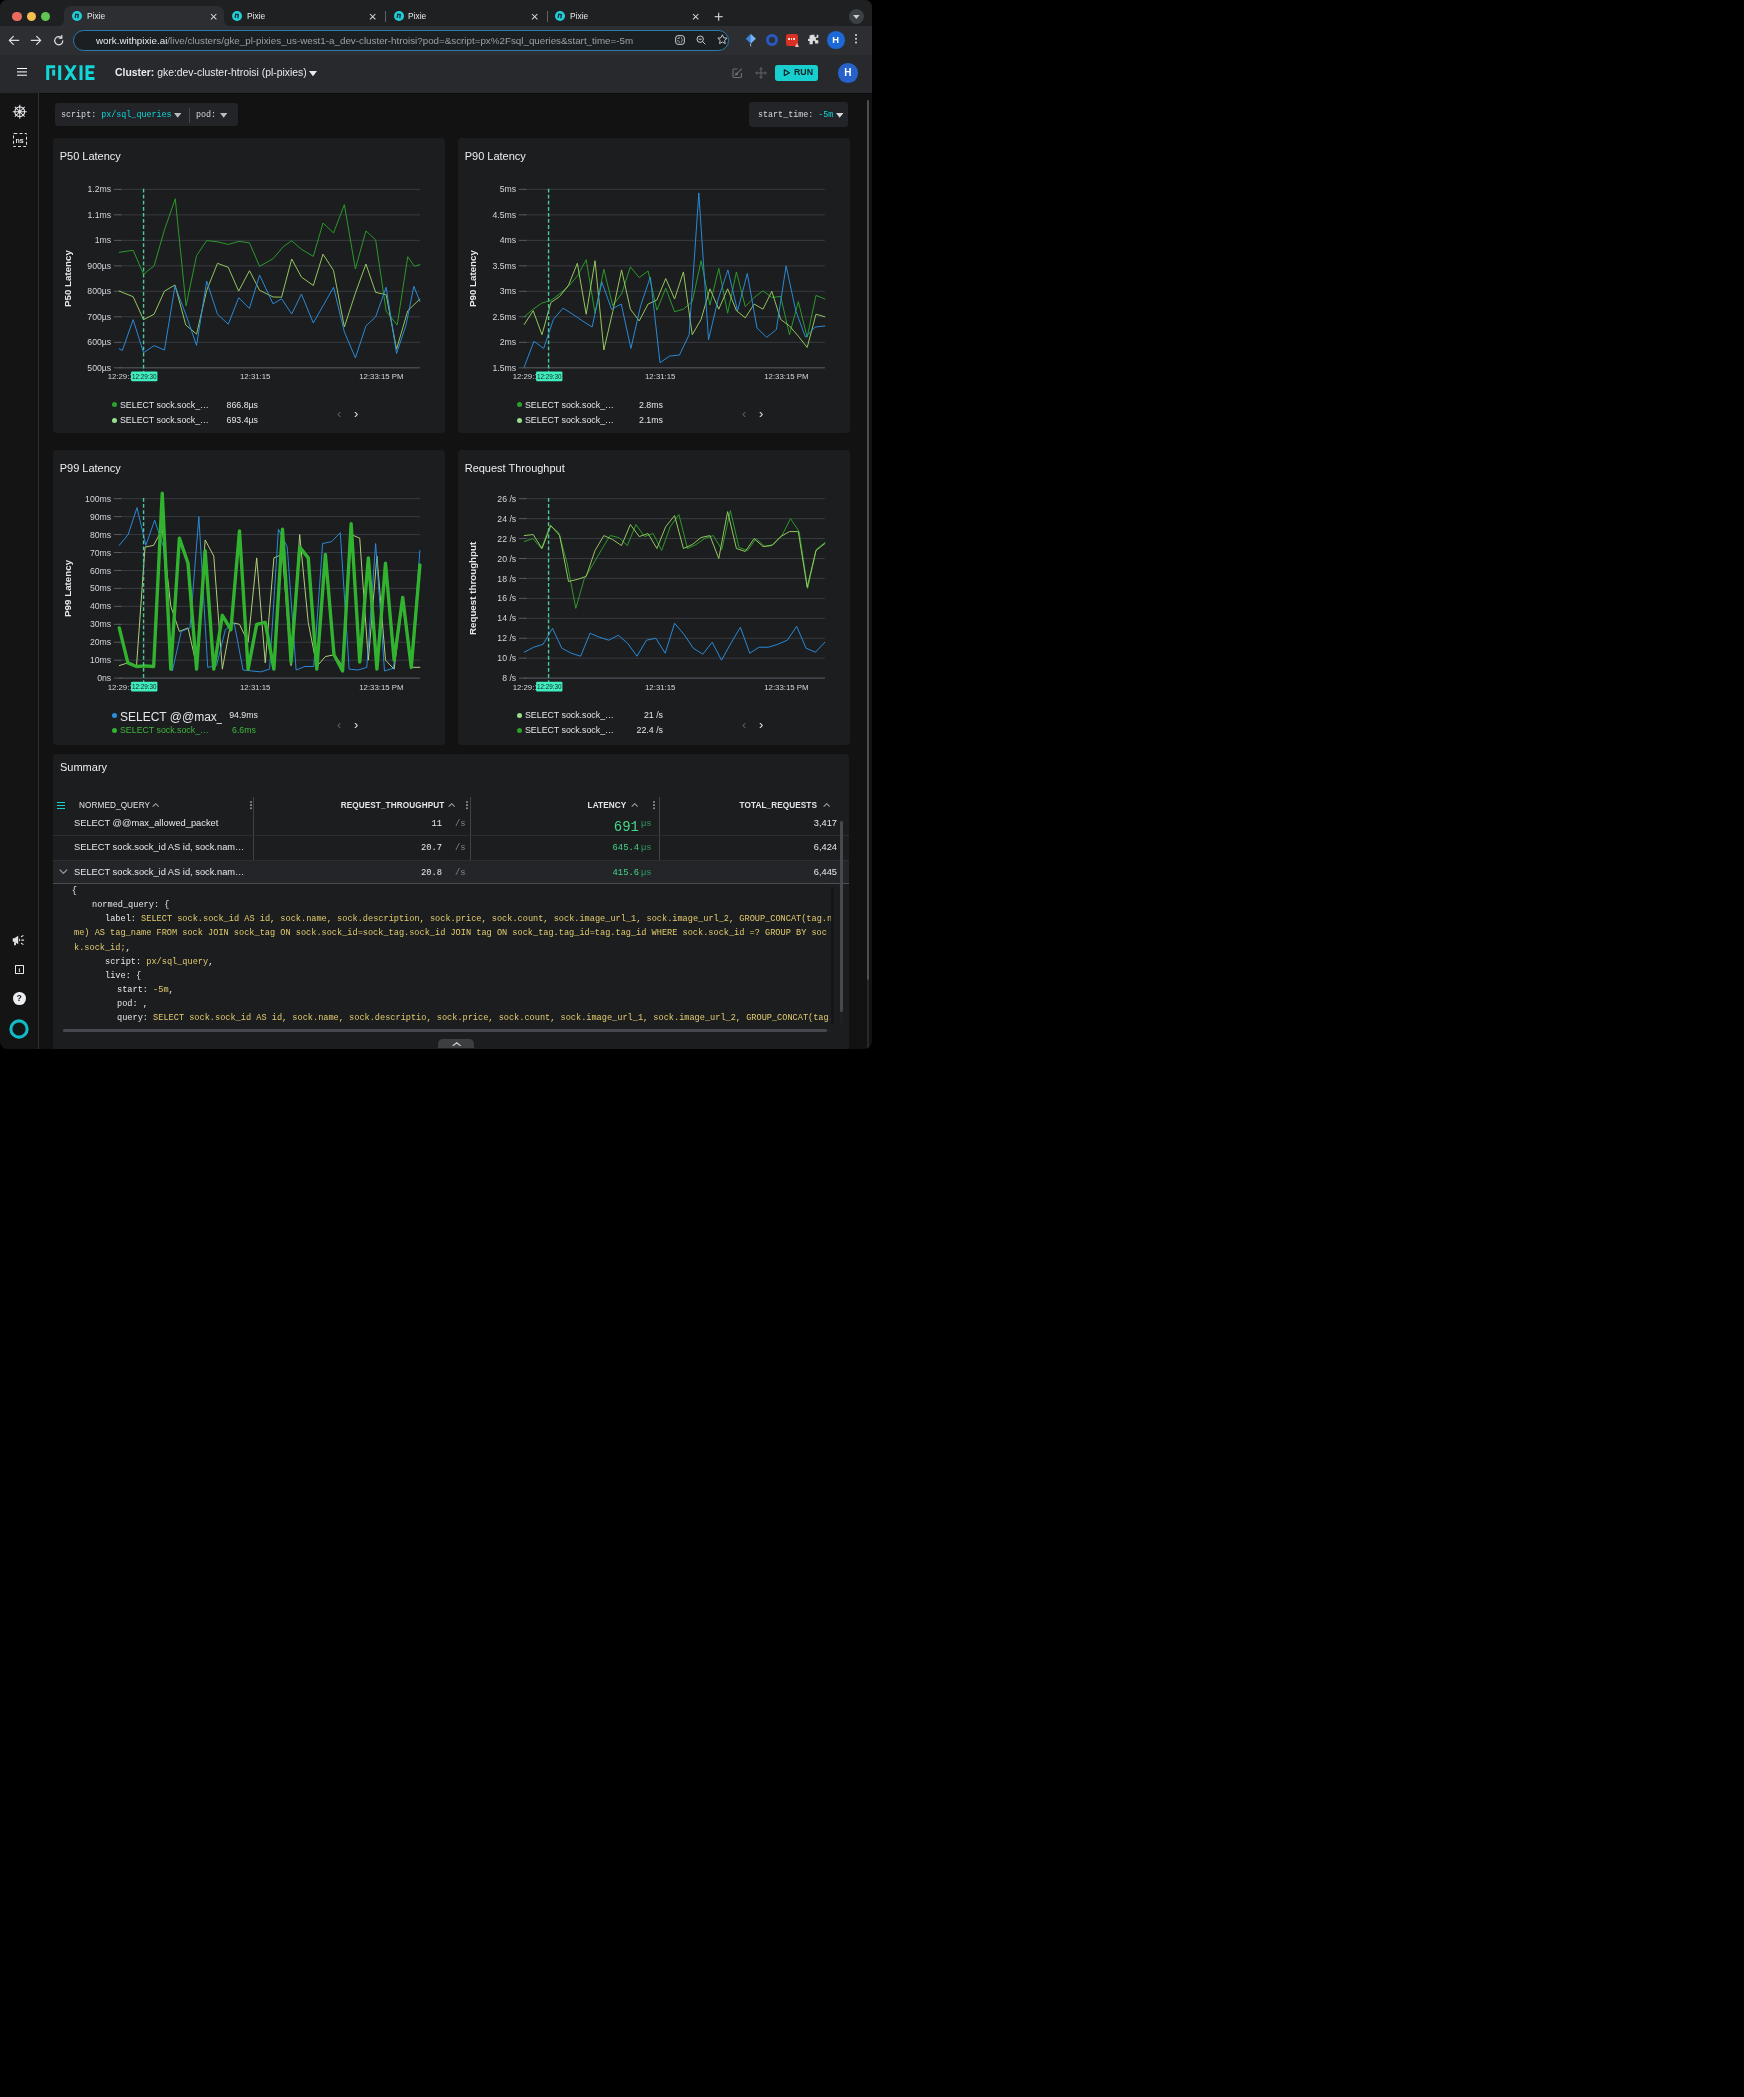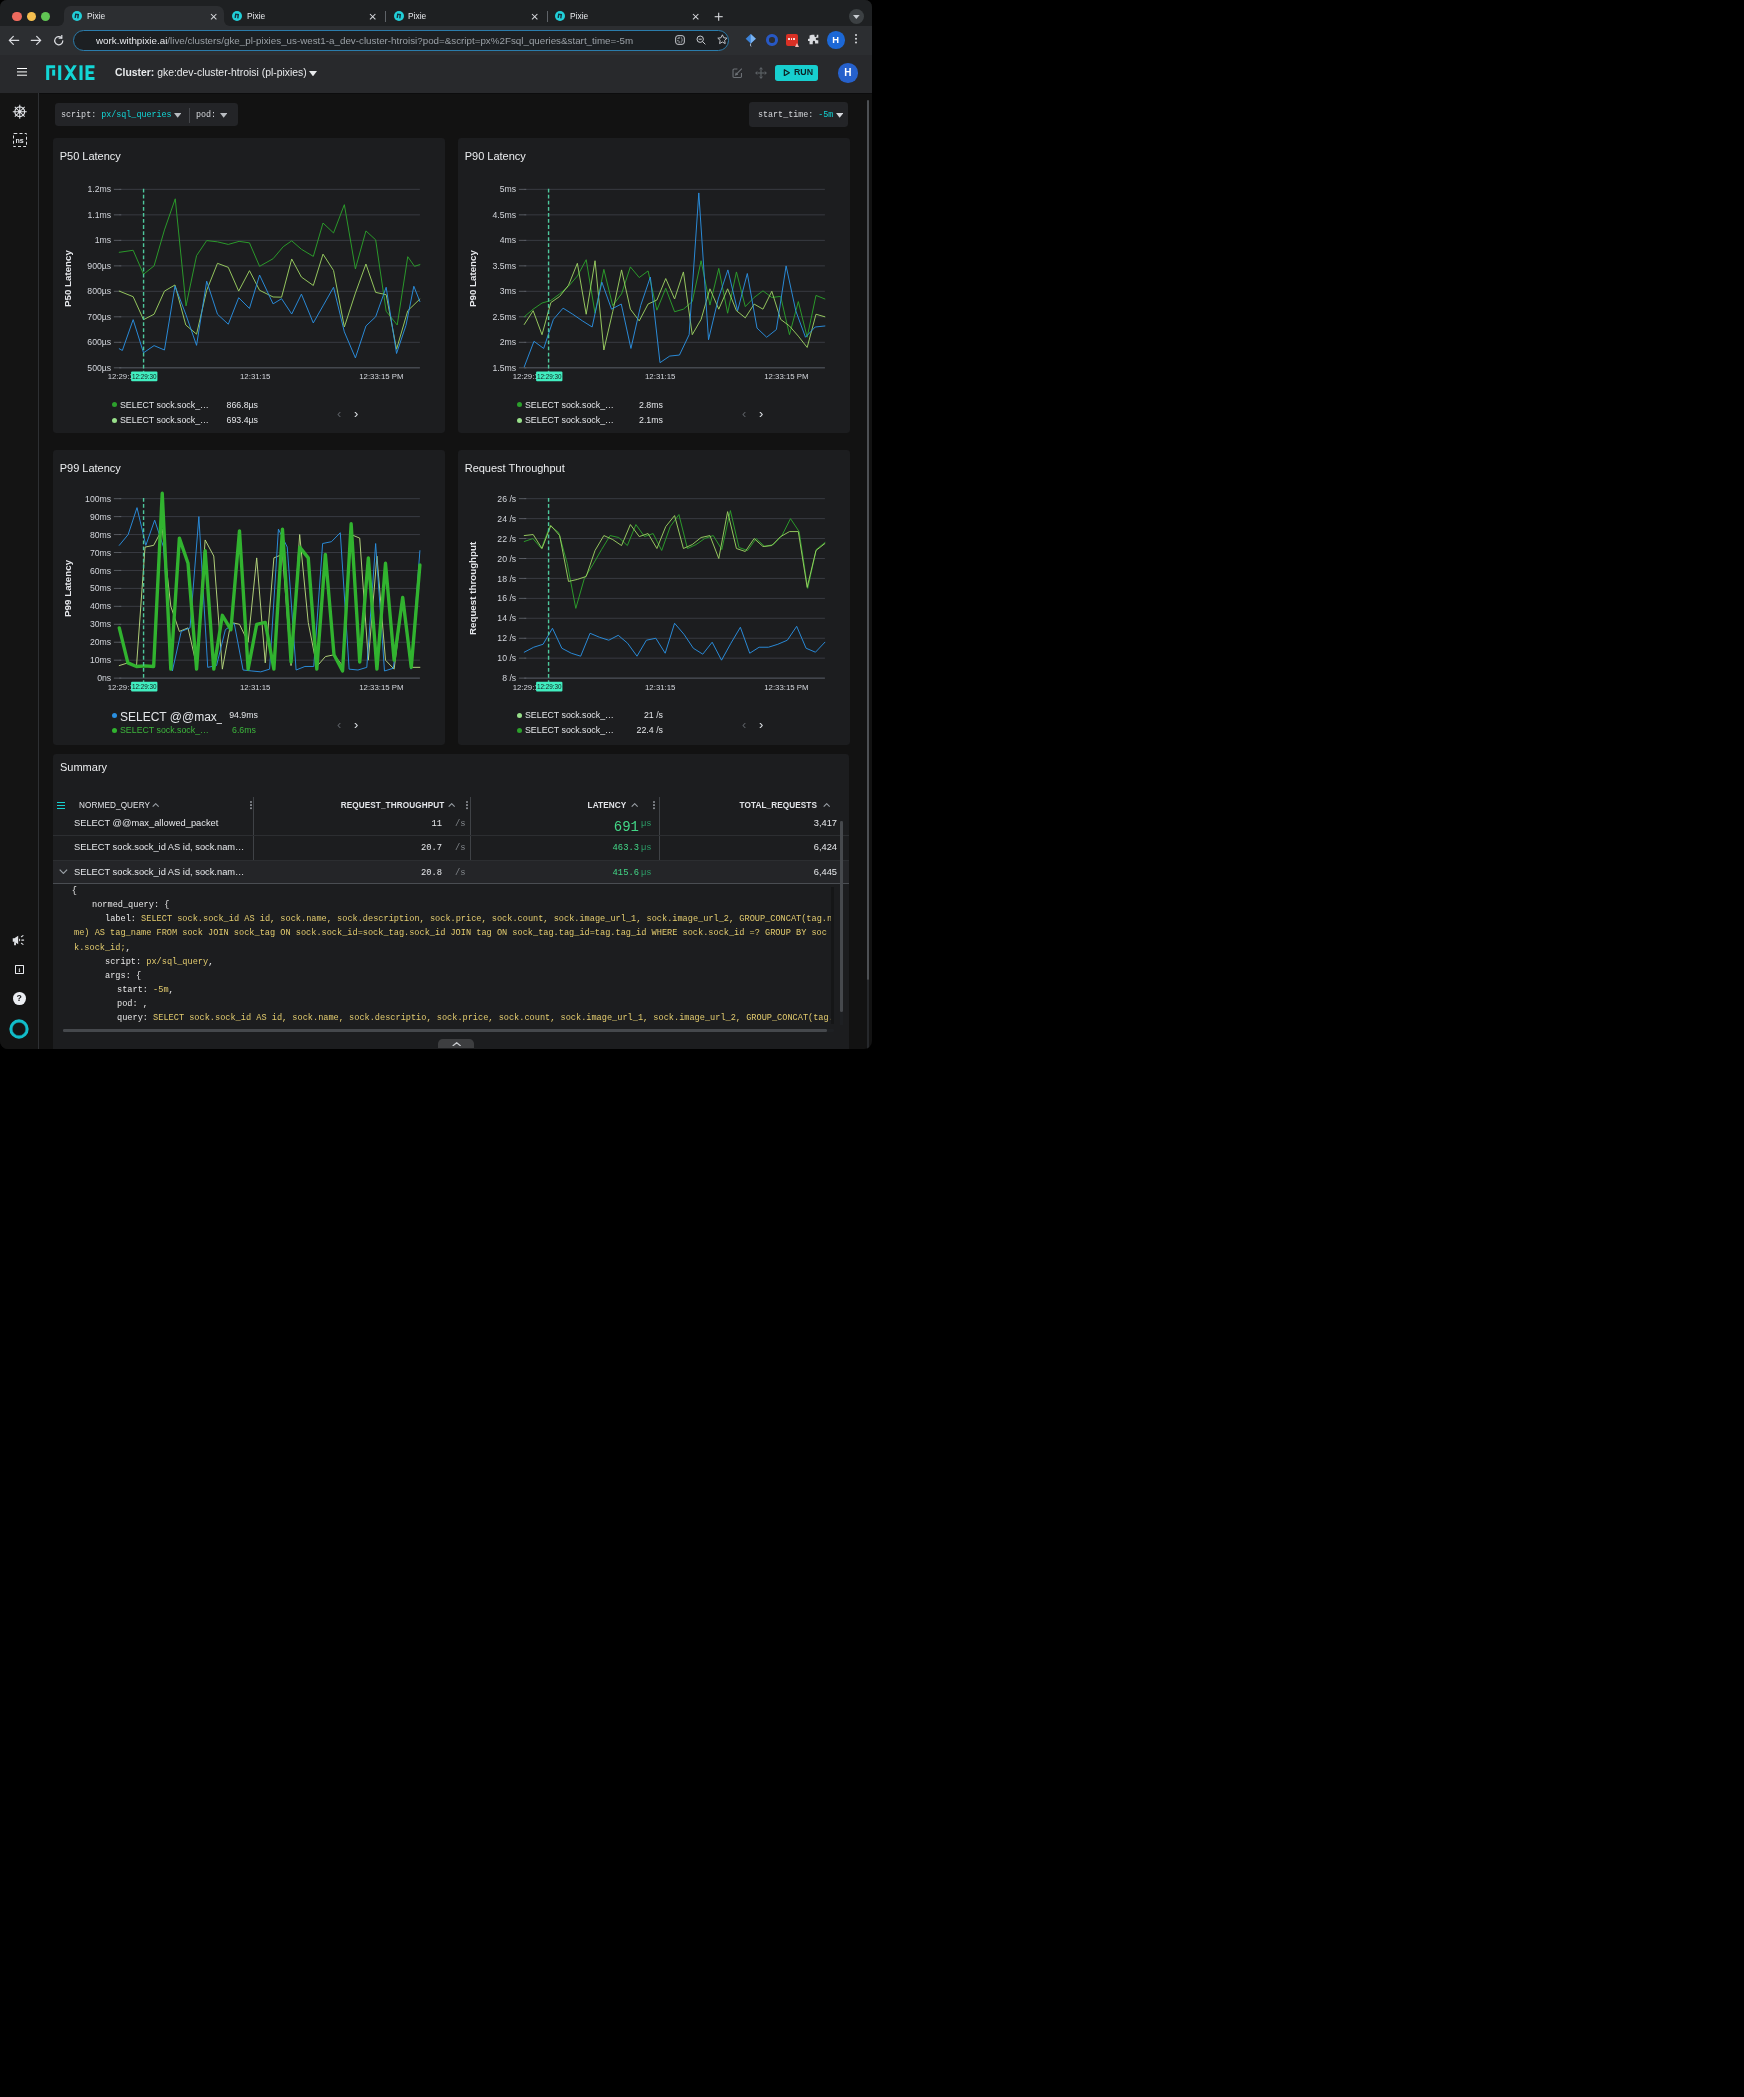--- a/index.html
+++ b/index.html
@@ -442,40 +442,40 @@
 <div style="position:absolute;left:53px;top:883px;width:796px;height:0.9px;background:#4a4d52"></div>
 <div style="position:absolute;left:74px;top:818px;font-size:9.3px;color:#e6e8eb">SELECT @@max_allowed_packet</div>
 <div style="position:absolute;left:350px;top:819px;width:92px;text-align:right;font-family:'Liberation Mono',monospace;font-size:8.8px;color:#e6e8eb">11</div>
 <div style="position:absolute;left:455px;top:819px;font-family:'Liberation Mono',monospace;font-size:8.8px;color:#84888d">/s</div>
 <div style="position:absolute;left:541px;top:819px;width:98px;text-align:right;font-family:'Liberation Mono',monospace;font-size:14px;color:#43d787">691</div>
 <div style="position:absolute;left:641px;top:819px;font-family:'Liberation Mono',monospace;font-size:8.8px;color:#2c9e68">µs</div>
 <div style="position:absolute;left:736px;top:818px;width:101px;text-align:right;font-size:9.3px;color:#e6e8eb">3,417</div>
 <div style="position:absolute;left:74px;top:842px;font-size:9.3px;color:#e6e8eb">SELECT sock.sock_id AS id, sock.nam…</div>
 <div style="position:absolute;left:350px;top:843px;width:92px;text-align:right;font-family:'Liberation Mono',monospace;font-size:8.8px;color:#e6e8eb">20.7</div>
 <div style="position:absolute;left:455px;top:843px;font-family:'Liberation Mono',monospace;font-size:8.8px;color:#84888d">/s</div>
-<div style="position:absolute;left:541px;top:843px;width:98px;text-align:right;font-family:'Liberation Mono',monospace;font-size:8.8px;color:#43d787">463.3</div>
+<div style="position:absolute;left:541px;top:843px;width:98px;text-align:right;font-family:'Liberation Mono',monospace;font-size:8.8px;color:#43d787">645.4</div>
 <div style="position:absolute;left:641px;top:843px;font-family:'Liberation Mono',monospace;font-size:8.8px;color:#2c9e68">µs</div>
 <div style="position:absolute;left:736px;top:842px;width:101px;text-align:right;font-size:9.3px;color:#e6e8eb">6,424</div>
 <div style="position:absolute;left:74px;top:867px;font-size:9.3px;color:#e6e8eb">SELECT sock.sock_id AS id, sock.nam…</div>
 <div style="position:absolute;left:350px;top:868px;width:92px;text-align:right;font-family:'Liberation Mono',monospace;font-size:8.8px;color:#e6e8eb">20.8</div>
 <div style="position:absolute;left:455px;top:868px;font-family:'Liberation Mono',monospace;font-size:8.8px;color:#84888d">/s</div>
 <div style="position:absolute;left:541px;top:868px;width:98px;text-align:right;font-family:'Liberation Mono',monospace;font-size:8.8px;color:#43d787">415.6</div>
 <div style="position:absolute;left:641px;top:868px;font-family:'Liberation Mono',monospace;font-size:8.8px;color:#2c9e68">µs</div>
 <div style="position:absolute;left:736px;top:867px;width:101px;text-align:right;font-size:9.3px;color:#e6e8eb">6,445</div>
 <svg width="8.8" height="5.4" viewBox="0 0 13 8" style="position:absolute;left:59px;top:869px">
       <path d="M1 1 L6.5 6.5 L12 1" stroke="#9aa0a6" stroke-width="1.8" fill="none"></path>
     </svg>
   <div style="position:absolute;left:53px;top:884px;width:778px;height:165px;overflow:hidden;font-family:'Liberation Mono',monospace;font-size:8.6px;line-height:10px">
       <div style="position:absolute;left:18.7px;top:2px;white-space:pre"><span style="color:#e8e8e8">{</span></div>
 <div style="position:absolute;left:39px;top:16px;white-space:pre"><span style="color:#e8e8e8">normed_query: {</span></div>
 <div style="position:absolute;left:52px;top:30px;white-space:pre"><span style="color:#e8e8e8">label: </span><span style="color:#e2cb6e">SELECT sock.sock_id AS id, sock.name, sock.description, sock.price, sock.count, sock.image_url_1, sock.image_url_2, GROUP_CONCAT(tag.na</span></div>
 <div style="position:absolute;left:21px;top:44px;white-space:pre"><span style="color:#e2cb6e">me) AS tag_name FROM sock JOIN sock_tag ON sock.sock_id=sock_tag.sock_id JOIN tag ON sock_tag.tag_id=tag.tag_id WHERE sock.sock_id =? GROUP BY soc</span></div>
 <div style="position:absolute;left:21px;top:59px;white-space:pre"><span style="color:#e2cb6e">k.sock_id;</span><span style="color:#e8e8e8">,</span></div>
 <div style="position:absolute;left:52px;top:73px;white-space:pre"><span style="color:#e8e8e8">script: </span><span style="color:#e2cb6e">px/sql_query</span><span style="color:#e8e8e8">,</span></div>
-<div style="position:absolute;left:52px;top:87px;white-space:pre"><span style="color:#e8e8e8">args: {</span></div>
+<div style="position:absolute;left:52px;top:87px;white-space:pre"><span style="color:#e8e8e8">live: {</span></div>
 <div style="position:absolute;left:64px;top:101px;white-space:pre"><span style="color:#e8e8e8">start: </span><span style="color:#e2cb6e">-5m</span><span style="color:#e8e8e8">,</span></div>
 <div style="position:absolute;left:64px;top:115px;white-space:pre"><span style="color:#e8e8e8">pod: </span><span style="color:#e8e8e8">,</span></div>
 <div style="position:absolute;left:64px;top:129px;white-space:pre"><span style="color:#e8e8e8">query: </span><span style="color:#e2cb6e">SELECT sock.sock_id AS id, sock.name, sock.descriptio, sock.price, sock.count, sock.image_url_1, sock.image_url_2, GROUP_CONCAT(tag.</span></div>
     </div>
 
 <div style="position:absolute;left:831px;top:887px;width:2.7px;height:137px;background:#151617"></div>
 <div style="position:absolute;left:840px;top:821px;width:2.7px;height:191px;border-radius:1.3px;background:#46494d"></div>
 <div style="position:absolute;left:840px;top:1012px;width:2.7px;height:12.8px;background:#1e2023"></div>
 <div style="position:absolute;left:63px;top:1029px;width:771px;height:3px;background:#1e2023;border-radius:1.3px"></div>
 <div style="position:absolute;left:63px;top:1029px;width:764px;height:3px;background:#45484c;border-radius:1.3px"></div>

